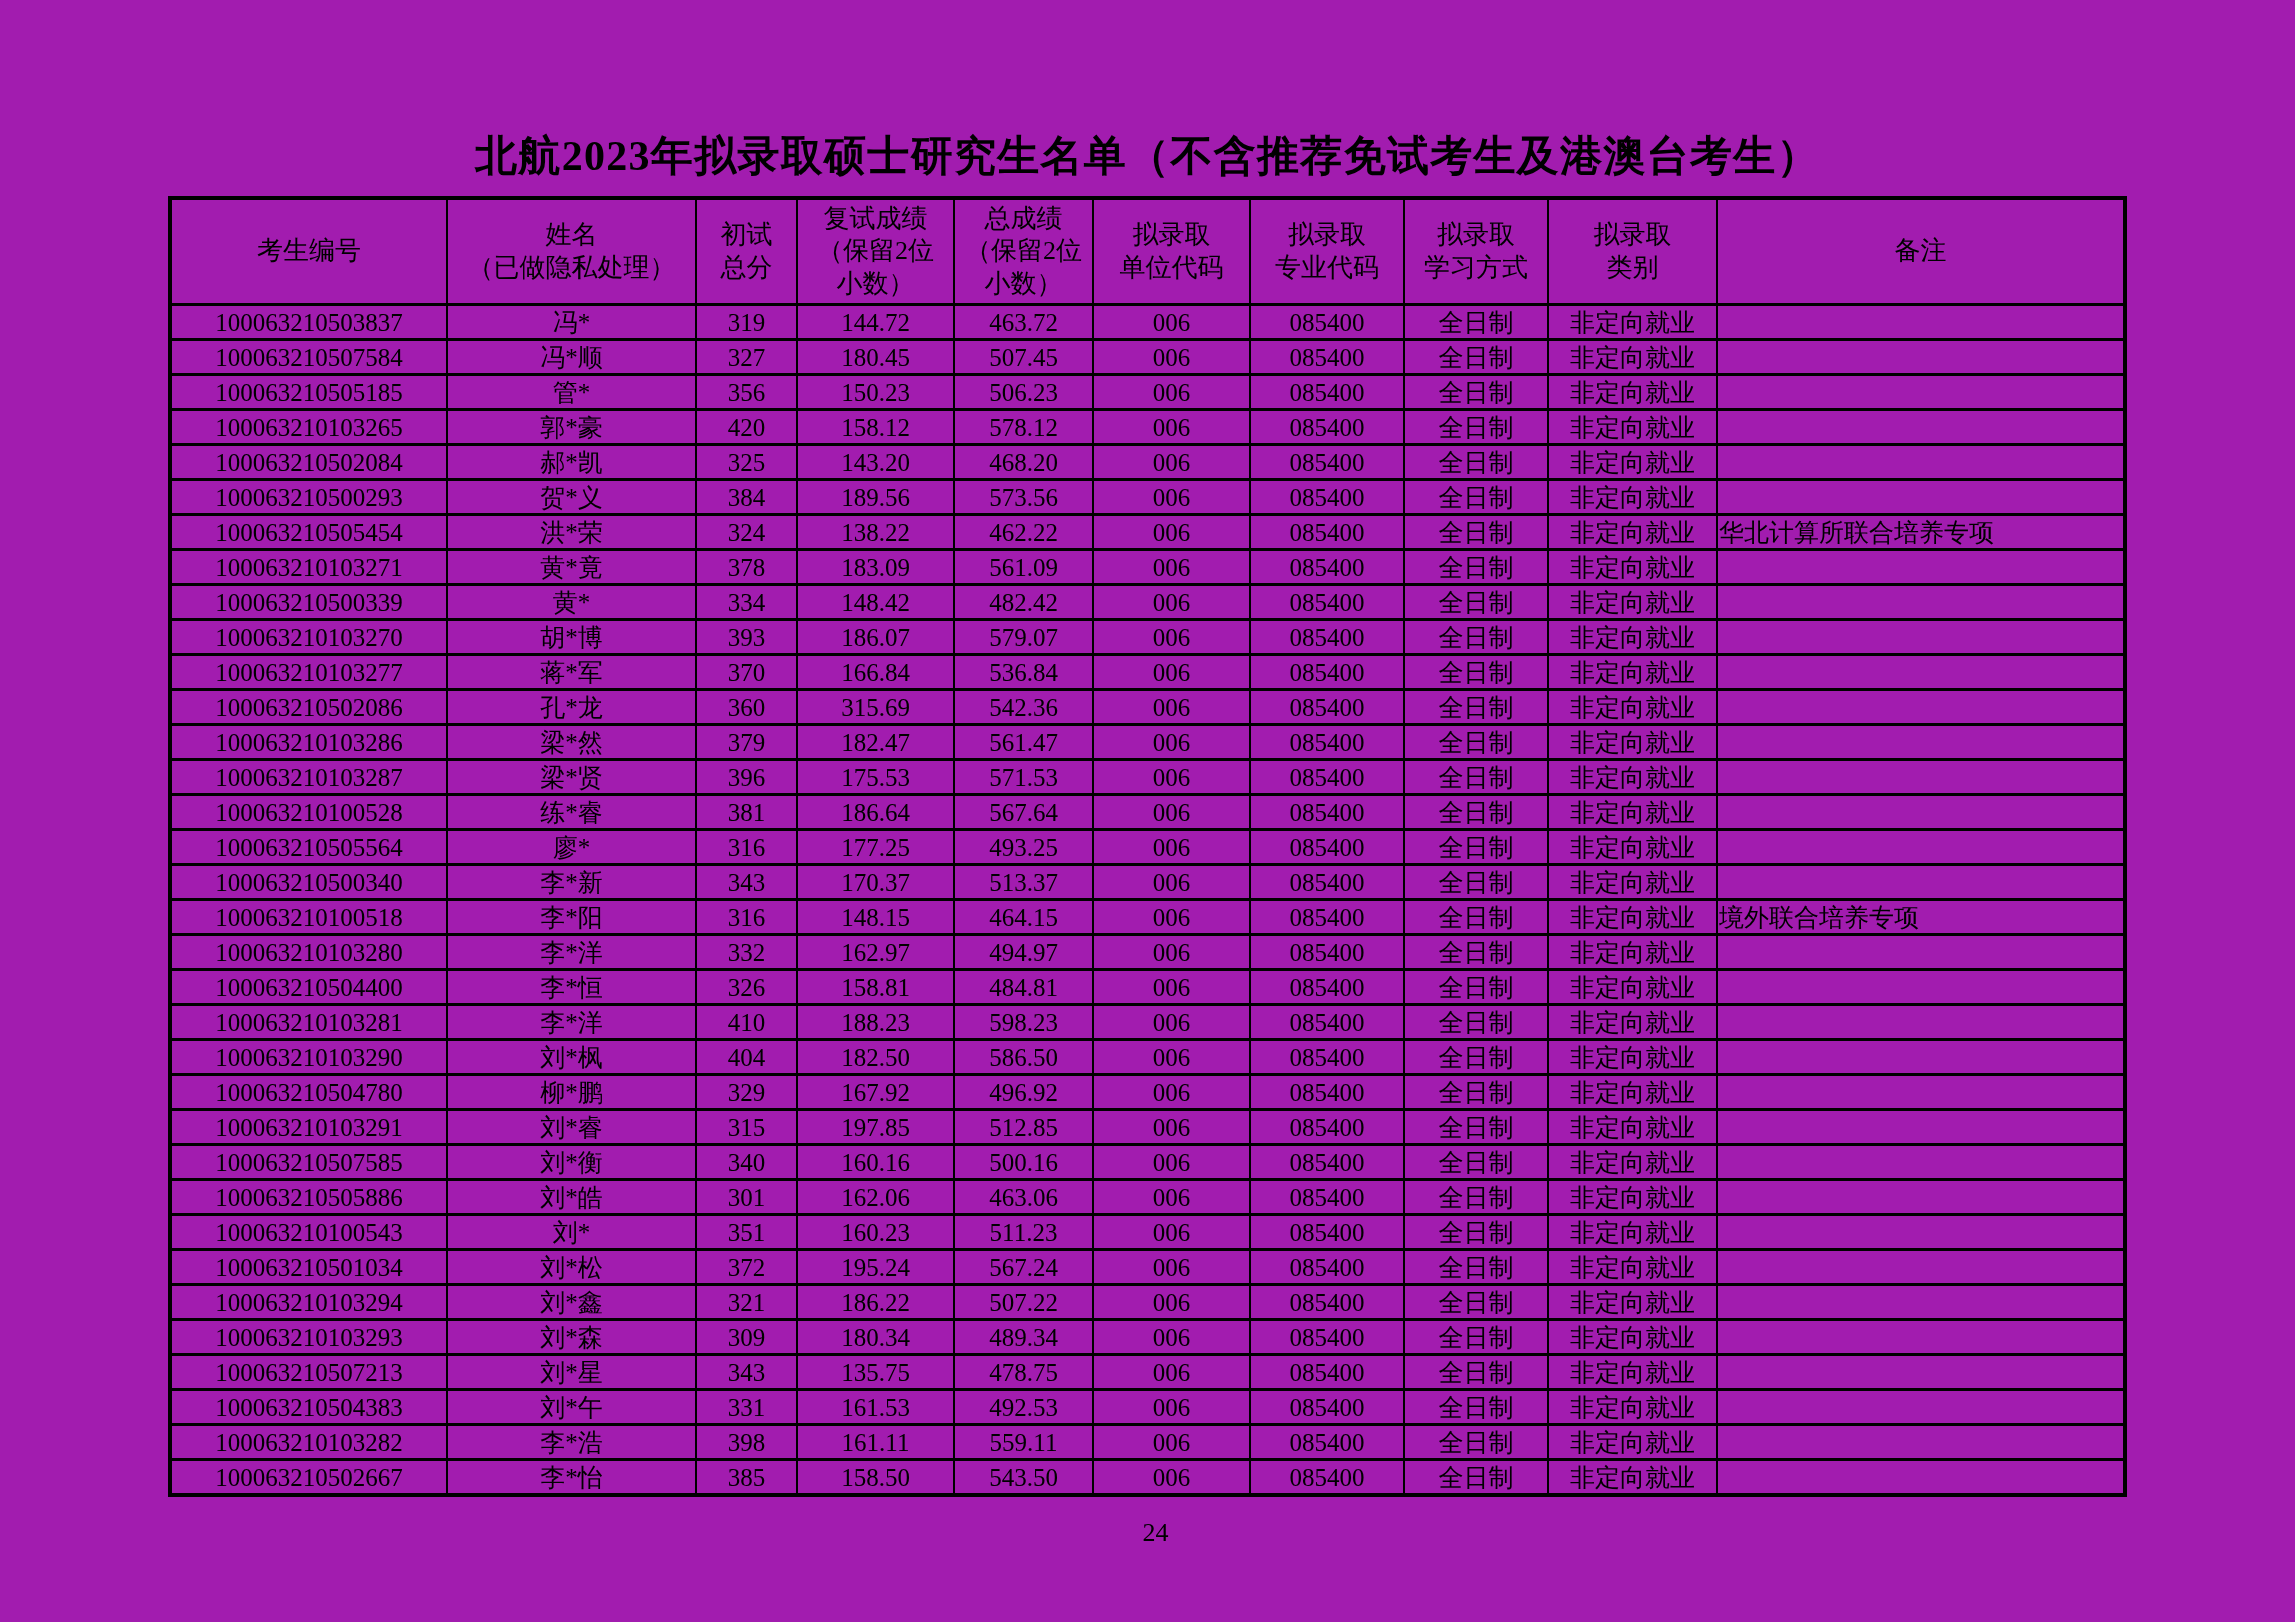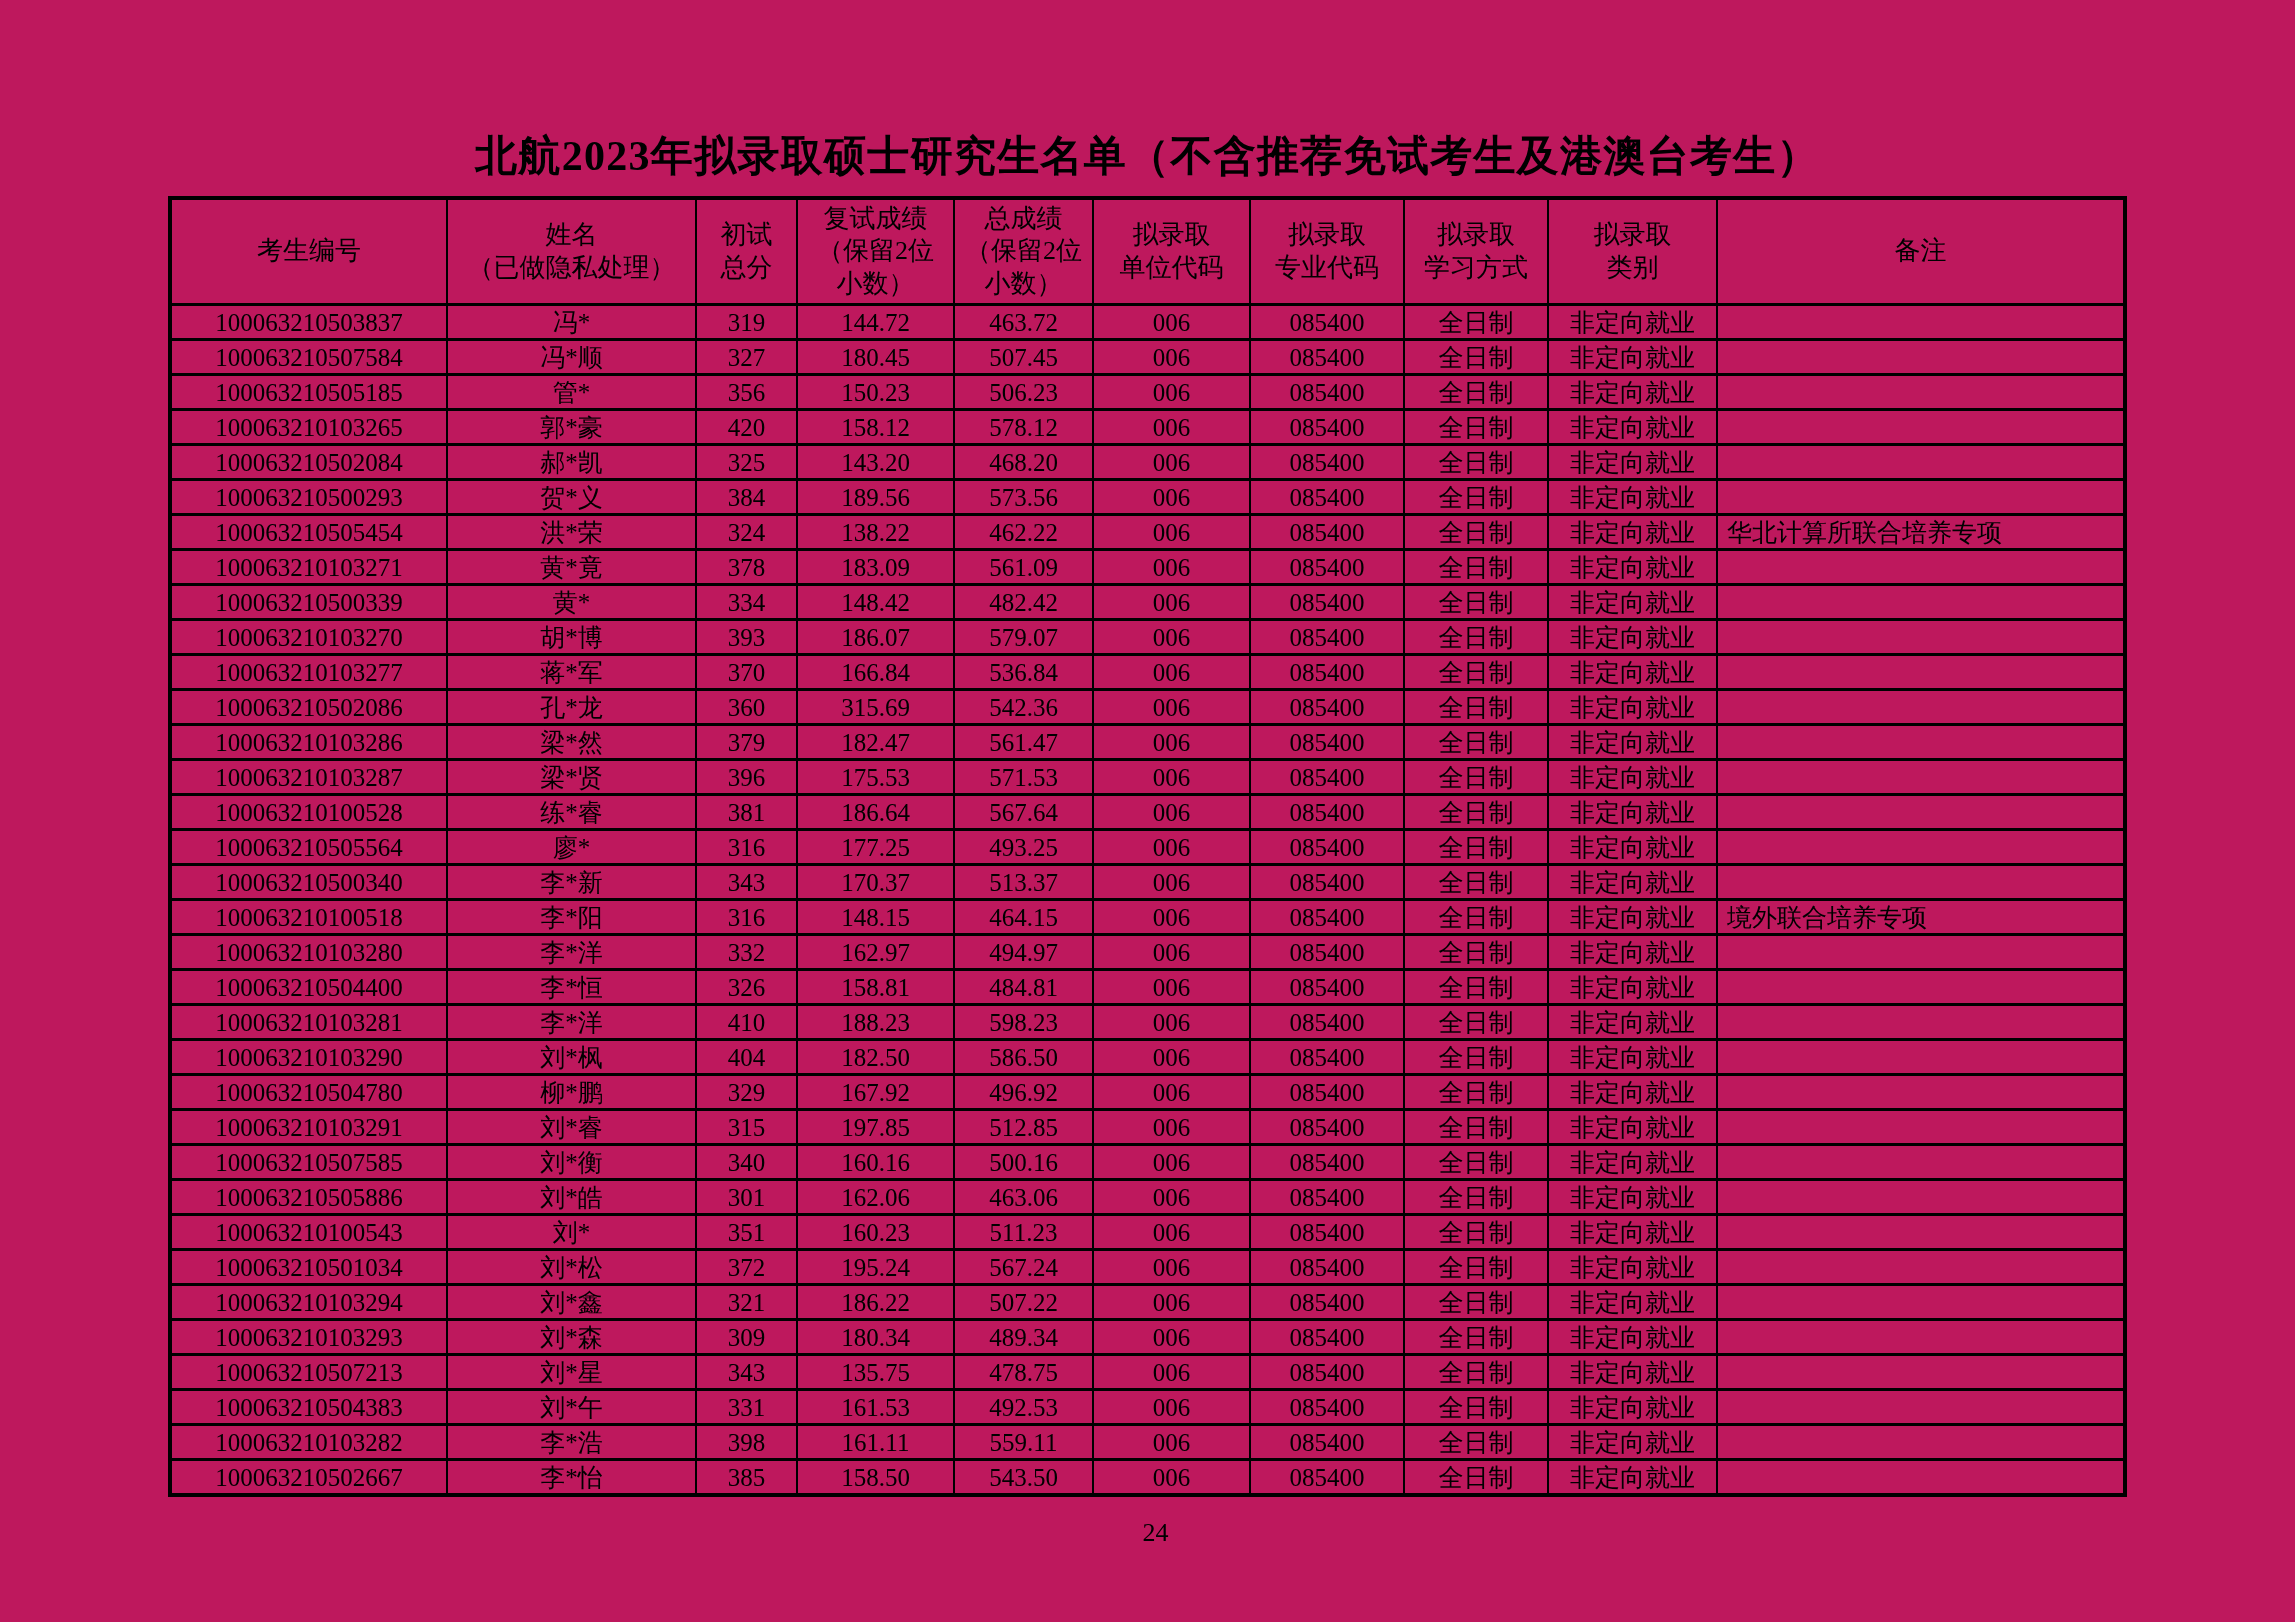--- a/index.html
+++ b/index.html
@@ -4,21 +4,21 @@
 <style>
   html, body {
     margin: 0;
     padding: 0;
     background: #ffffff;
   }
   .page {
     position: relative;
     width: 2295px;
     height: 1623px;
-    background: #be185d;
+    background: #a21caf;
     color: #000000;
     font-family: "Liberation Serif", "DejaVu Serif", serif;
     overflow: hidden;
   }
   .doc-title {
     position: absolute;
     top: 128px;
     left: 0;
     width: 100%;
     text-align: center;
@@ -54,21 +54,21 @@
     white-space: pre-line;
   }
   table.admission-table td {
     height: 32px;
     font-size: 25px;
     line-height: 1.0;
     white-space: nowrap;
   }
   table.admission-table td[data-name="cell-remark"] {
     text-align: left;
-    padding-left: 9px;
+    padding-left: 1px;
   }
   .page-number {
     position: absolute;
     top: 1518px;
     left: 0;
     width: 100%;
     text-align: center;
     font-size: 26px;
     margin-left: 8px;
   }

